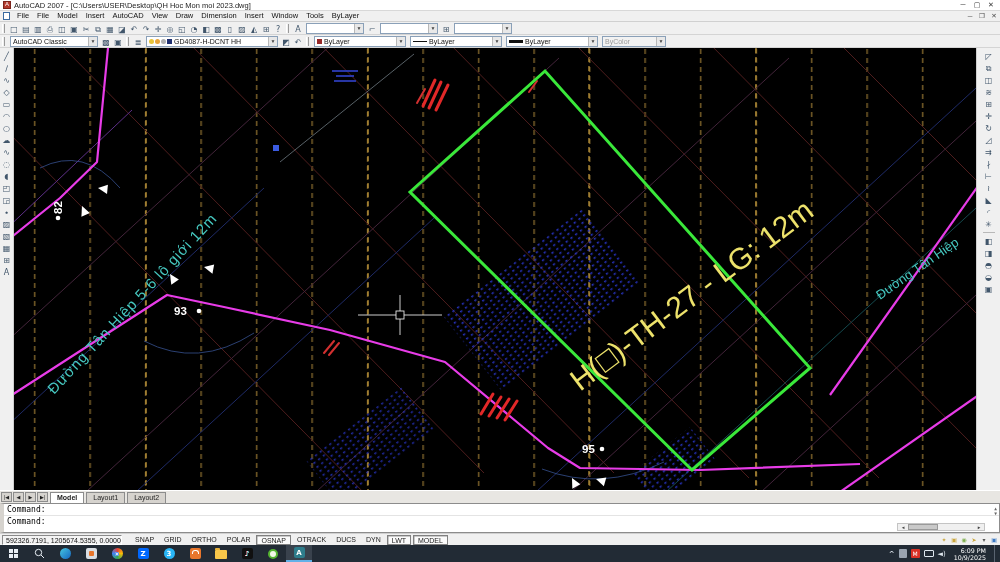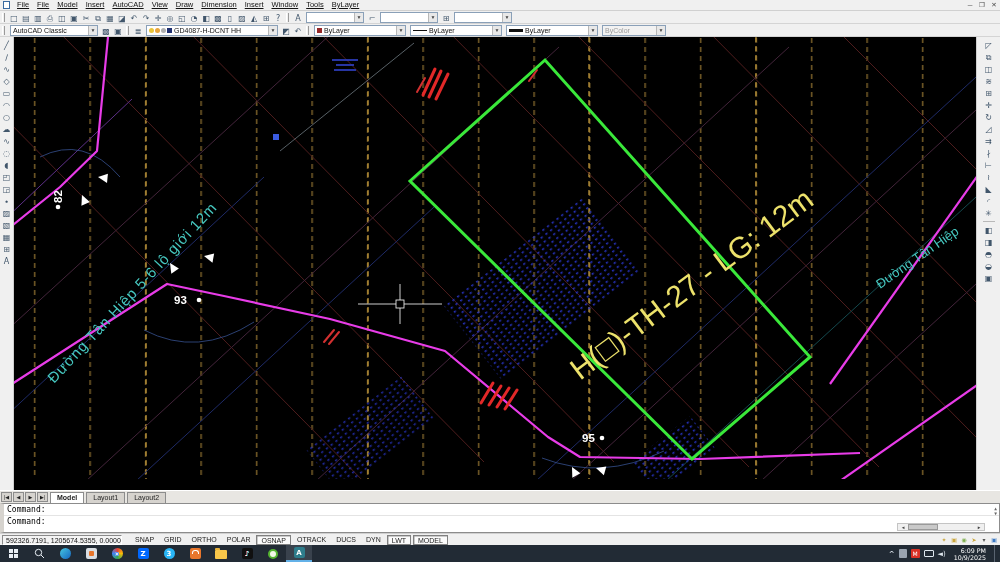--- a/index.html
+++ b/index.html
@@ -9,21 +9,21 @@
   
   .titlebar { height:11px; background:#ffffff; border-bottom:1px solid #d8d8d8; display:flex; align-items:center; font-size:7.5px; color:#222; padding:0 2px; }
   .acad-ico { width:8px; height:8px; background:#b33a2e; border:1px solid #7c241c; margin:0 3px 0 1px; position:relative; }
   .acad-ico::after{ content:"A"; position:absolute; left:1px; top:-1.5px; color:#fff; font-size:6px; }
   .titlebar .title { flex:1; white-space:nowrap; overflow:hidden; }
   .winbtn { width:14px; text-align:center; font-size:7px; color:#333; line-height:10px; }
 
   
   .menubar { height:11px; background:#f0f0f0; border-bottom:1px solid #d0d0d0; display:flex; align-items:center; font-size:7.5px; color:#111; }
   .doc-ico { width:7px; height:8px; background:#fff; border:1px solid #3a6aa0; margin:0 3px; }
-  .menu-item { padding:8px 4px; line-height:10px;text-decoration:underline; }
+  .menu-item { padding:8px 4px; line-height:10px; }
   .mdi { margin-left:auto; display:flex; }
   .mdi span { width:12px; text-align:center; font-size:6.5px; color:#444; }
 
   
   .tbrow { background:#f0f0f0; border-bottom:1px solid #d4d4d4; display:flex; align-items:center; }
   .tbrow1 { height:13px; }
   .tbrow2 { height:13px; }
   .grip { width:3px; height:9px; border-left:1px solid #fff; border-right:1px solid #9a9a9a; margin:0 3px 0 2px; }
   .tbi { width:12px; height:11px; font-family:"DejaVu Sans",sans-serif; font-size:8px; line-height:11px; text-align:center; color:#41566b; border:1px solid transparent; }
   .combo { height:11px; background:#fff; border:1px solid #8aa0b8; display:flex; align-items:center; font-size:7px; color:#111; margin:0 2px; position:relative; padding-left:2px; white-space:nowrap; }
@@ -93,20 +93,27 @@
   .docico { width:8px; height:9px; background:#9aa4b0; border-radius:1px; }
   .dispico { width:10px; height:7px; border:1px solid #dfe7ee; border-radius:1px; }
   .clock { font-size:6.3px; line-height:7px; text-align:right; color:#fff; padding:0 4px; }
   .showdesk { width:4px; height:17px; border-left:1px solid #5a6470; }
 </style>
 </head>
 <body>
 
 <div class="app">
 
+  <div class="titlebar">
+    <span class="acad-ico"></span>
+    <span class="title">AutoCAD 2007 - [C:\Users\USER\Desktop\QH Hoc Mon moi 2023.dwg]</span>
+    <span class="winbtn">─</span>
+    <span class="winbtn">▢</span>
+    <span class="winbtn">✕</span>
+  </div>
 
   <div class="menubar">
     <span class="doc-ico"></span>
     <div id="menu-items" style="display:flex">
         <span class="menu-item">File</span>
         <span class="menu-item">File</span>
         <span class="menu-item">Model</span>
         <span class="menu-item">Insert</span>
         <span class="menu-item">AutoCAD</span>
         <span class="menu-item">View</span>

